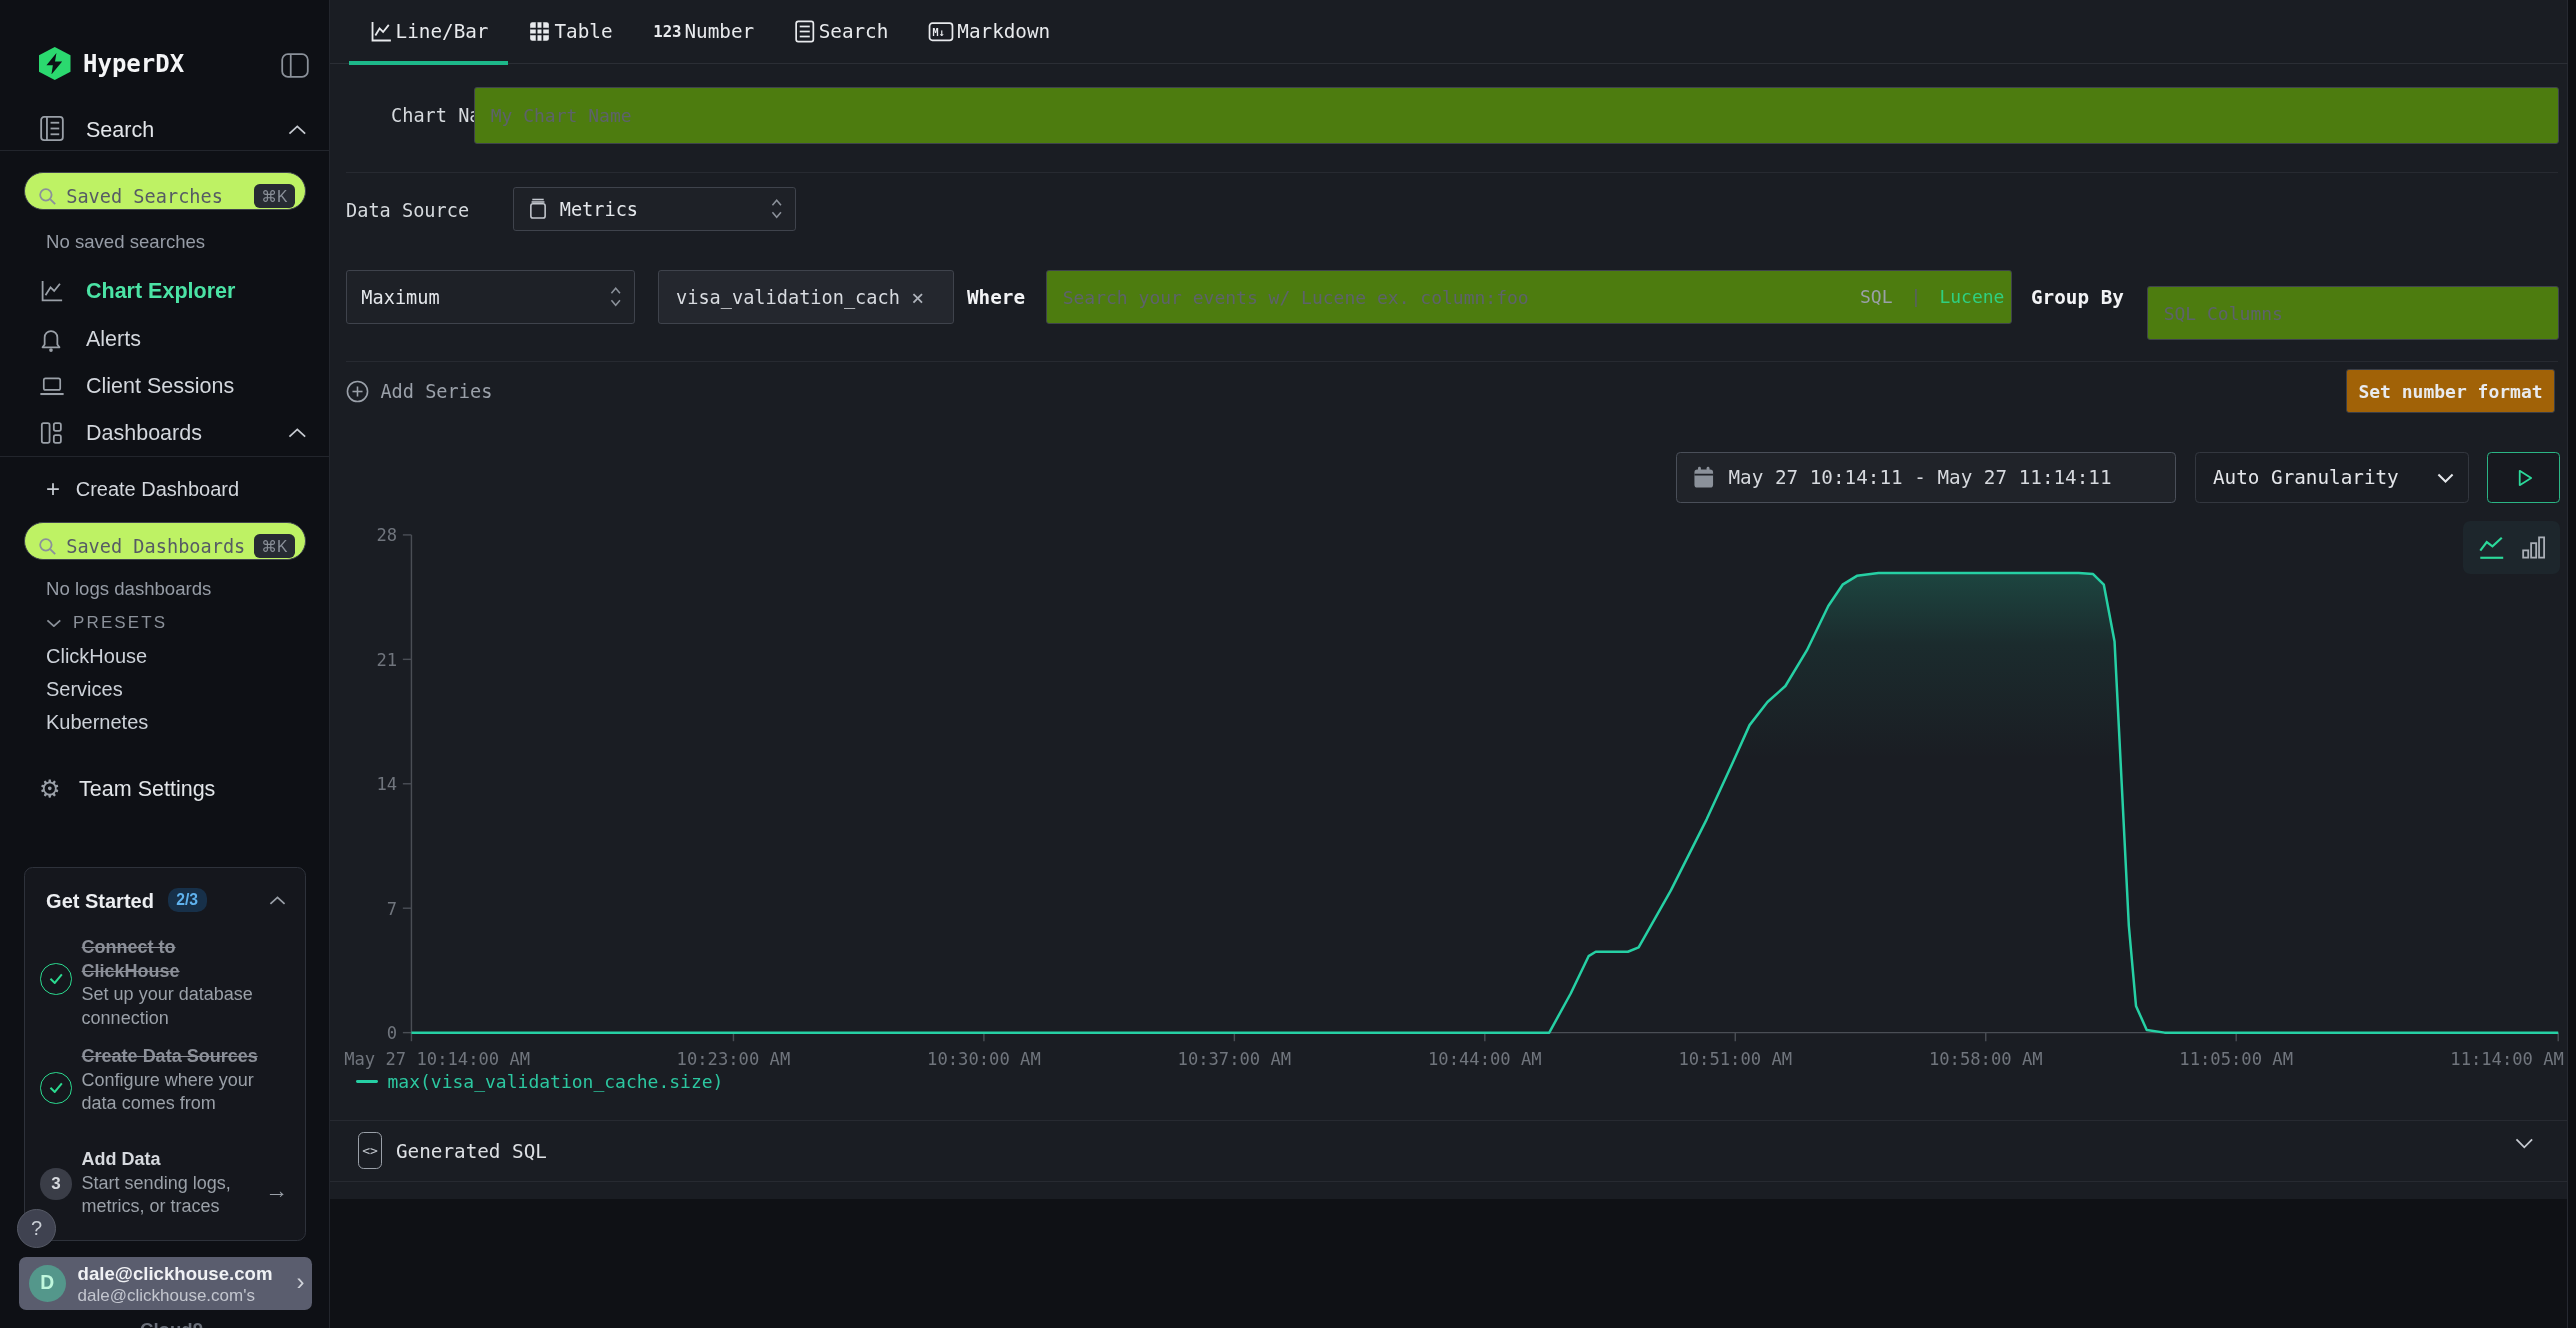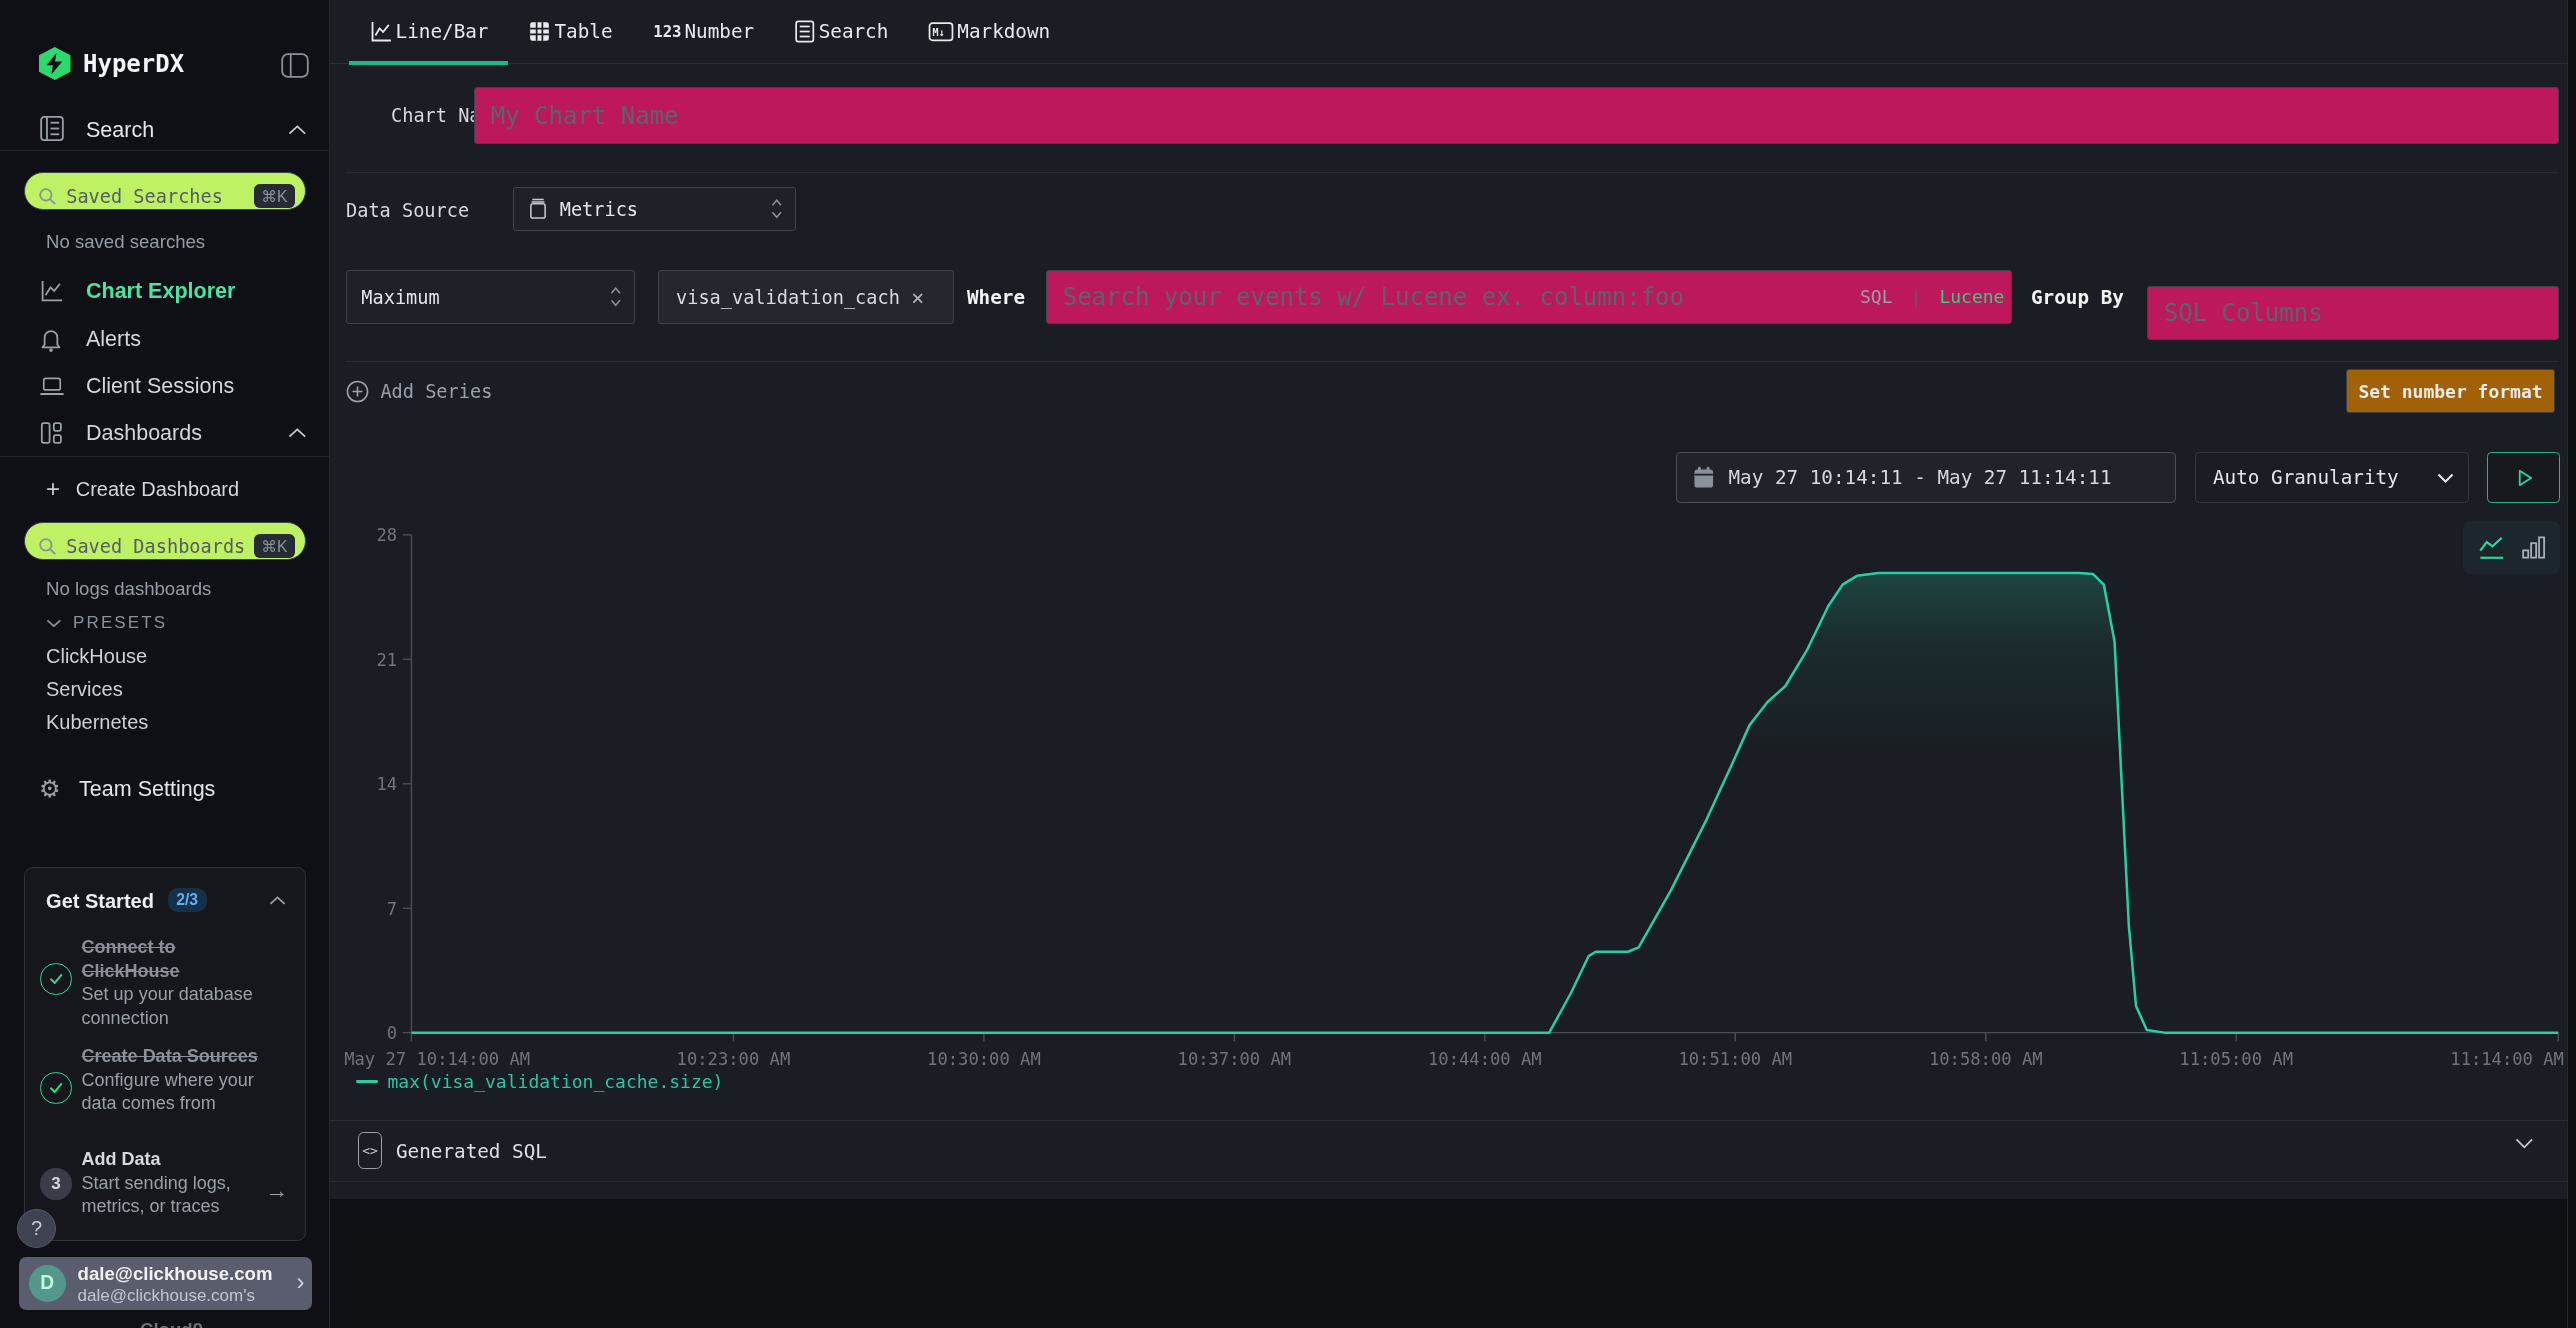--- a/index.html
+++ b/index.html
@@ -69,22 +69,22 @@
   #tabs-row { position:absolute; left:330px; top:0; width:2238px; height:64px;
     border-bottom:1.4px solid #2b2e35; display:flex; align-items:center; padding-left:18.6px; }
   .tab { height:64px; padding:0 20px; display:flex; align-items:center; gap:3px; position:relative;
     font-family:"DejaVu Sans Mono","Liberation Mono",monospace; font-size:19.3px; color:#e8eaed; cursor:pointer; }
   .tab.active::after { content:""; position:absolute; left:0; right:0; bottom:-1.4px; height:3.6px; background:#1db88a; }
 
   .field-label { position:absolute; font-family:"DejaVu Sans Mono","Liberation Mono",monospace;
     font-size:18.6px; color:#d6dade; }
   .bold-label { position:absolute; font-family:"DejaVu Sans Mono","Liberation Mono",monospace;
     font-size:19.3px; font-weight:bold; color:#f2f3f5; }
-  .tb-input { position:absolute; background:#be185d; border:0.7px solid #3f434c; border-radius:2.9px;
-    font-family:"DejaVu Sans Mono","Liberation Mono",monospace; font-size:24px; color:#e8eaee; padding:0 15.7px; }
+  .tb-input { position:absolute; background:#4d7c0f; border:0.7px solid #3f434c; border-radius:2.9px;
+    font-family:"DejaVu Sans Mono","Liberation Mono",monospace; font-size:18px; color:#e8eaee; padding:0 15.7px; }
   .tb-input::placeholder { color:#5d626b; opacity:1; }
   .select-box { position:absolute; background:#1e2127; border:0.7px solid #3f434c; border-radius:2.9px;
     display:flex; align-items:center; padding:0 13px 0 14.3px;
     font-family:"DejaVu Sans Mono","Liberation Mono",monospace; font-size:18.6px; color:#e4e7eb; cursor:pointer; }
   .main-divider { position:absolute; left:346px; width:2212px; height:0.7px; background:#272a31; }
   .chip { position:absolute; background:#24272e; border:0.7px solid #3f434c; border-radius:2.9px;
     display:flex; align-items:center; padding:0 13px 0 17px;
     font-family:"DejaVu Sans Mono","Liberation Mono",monospace; font-size:18.6px; color:#d8dbe0; }
   .chip .chip-x { margin-left:11.4px; font-size:21.5px; color:#aeb3bb; cursor:pointer; }
   .input-suffix { position:absolute; font-family:"DejaVu Sans Mono","Liberation Mono",monospace; font-size:18px; }

